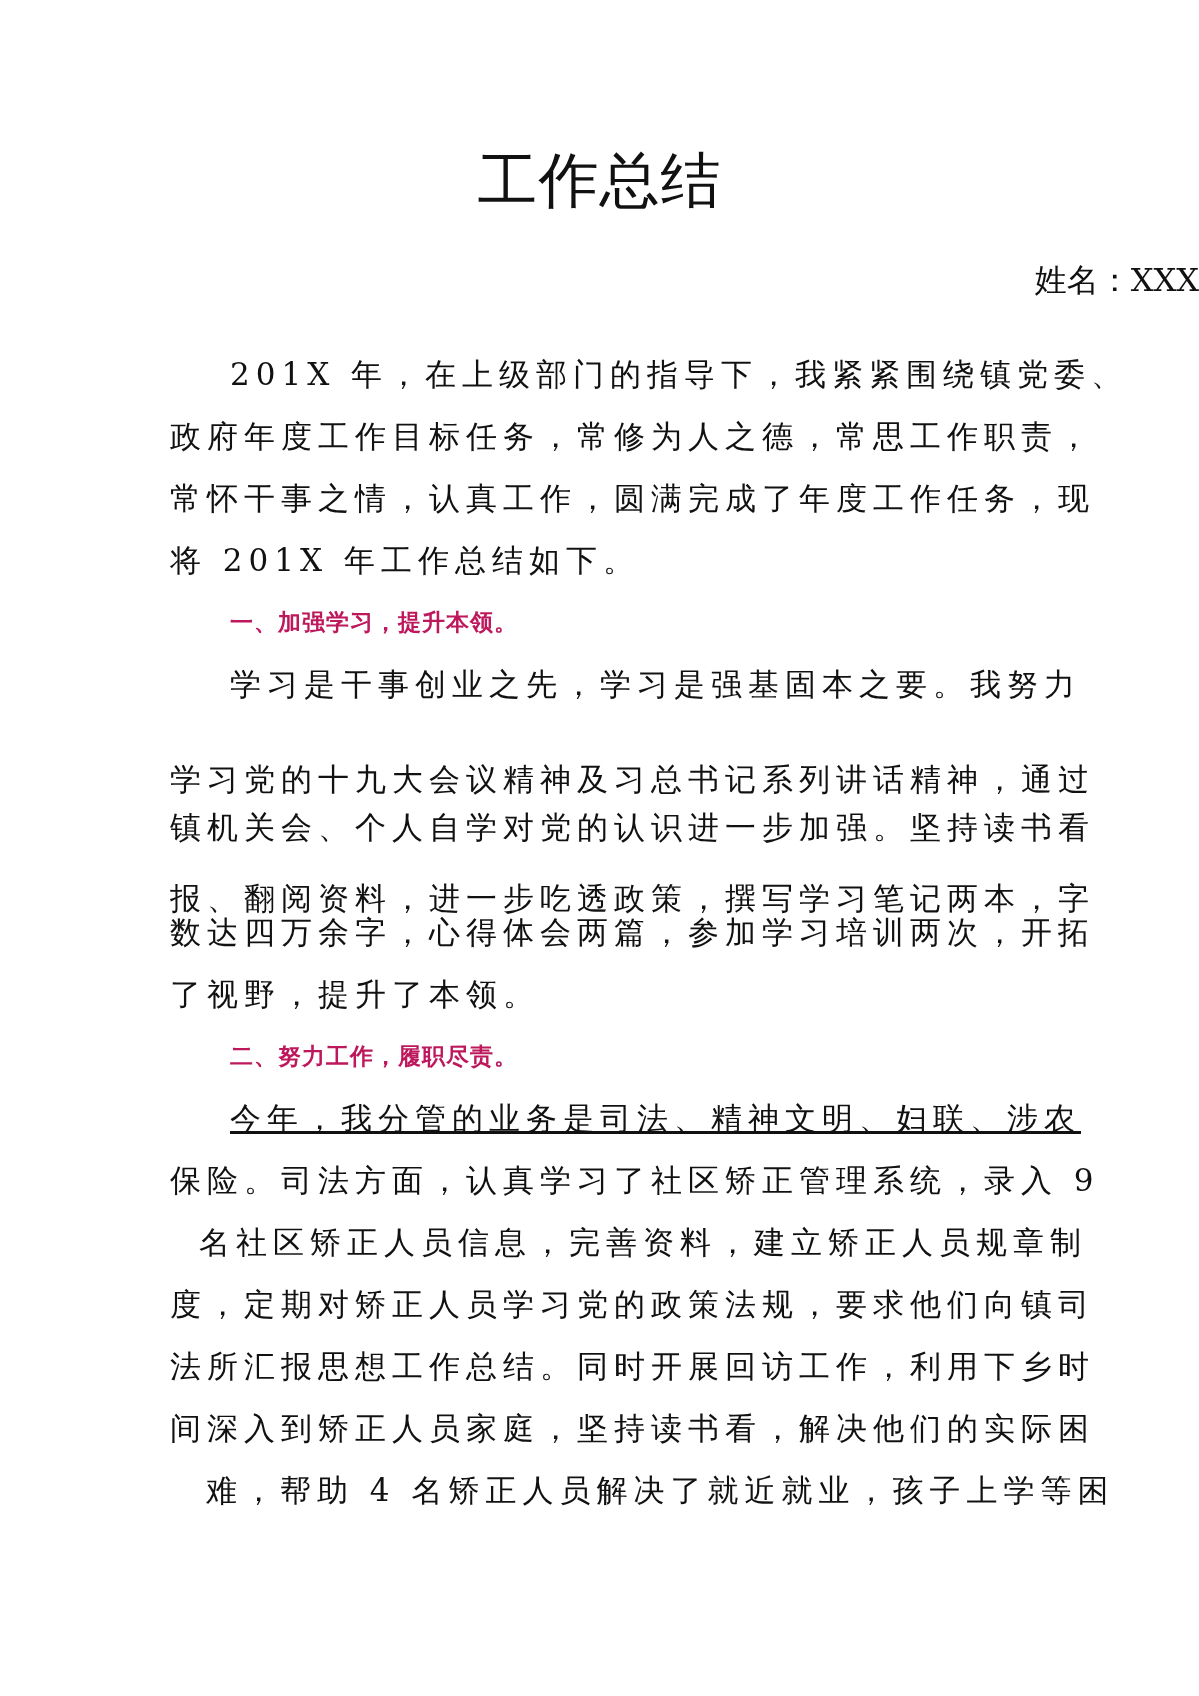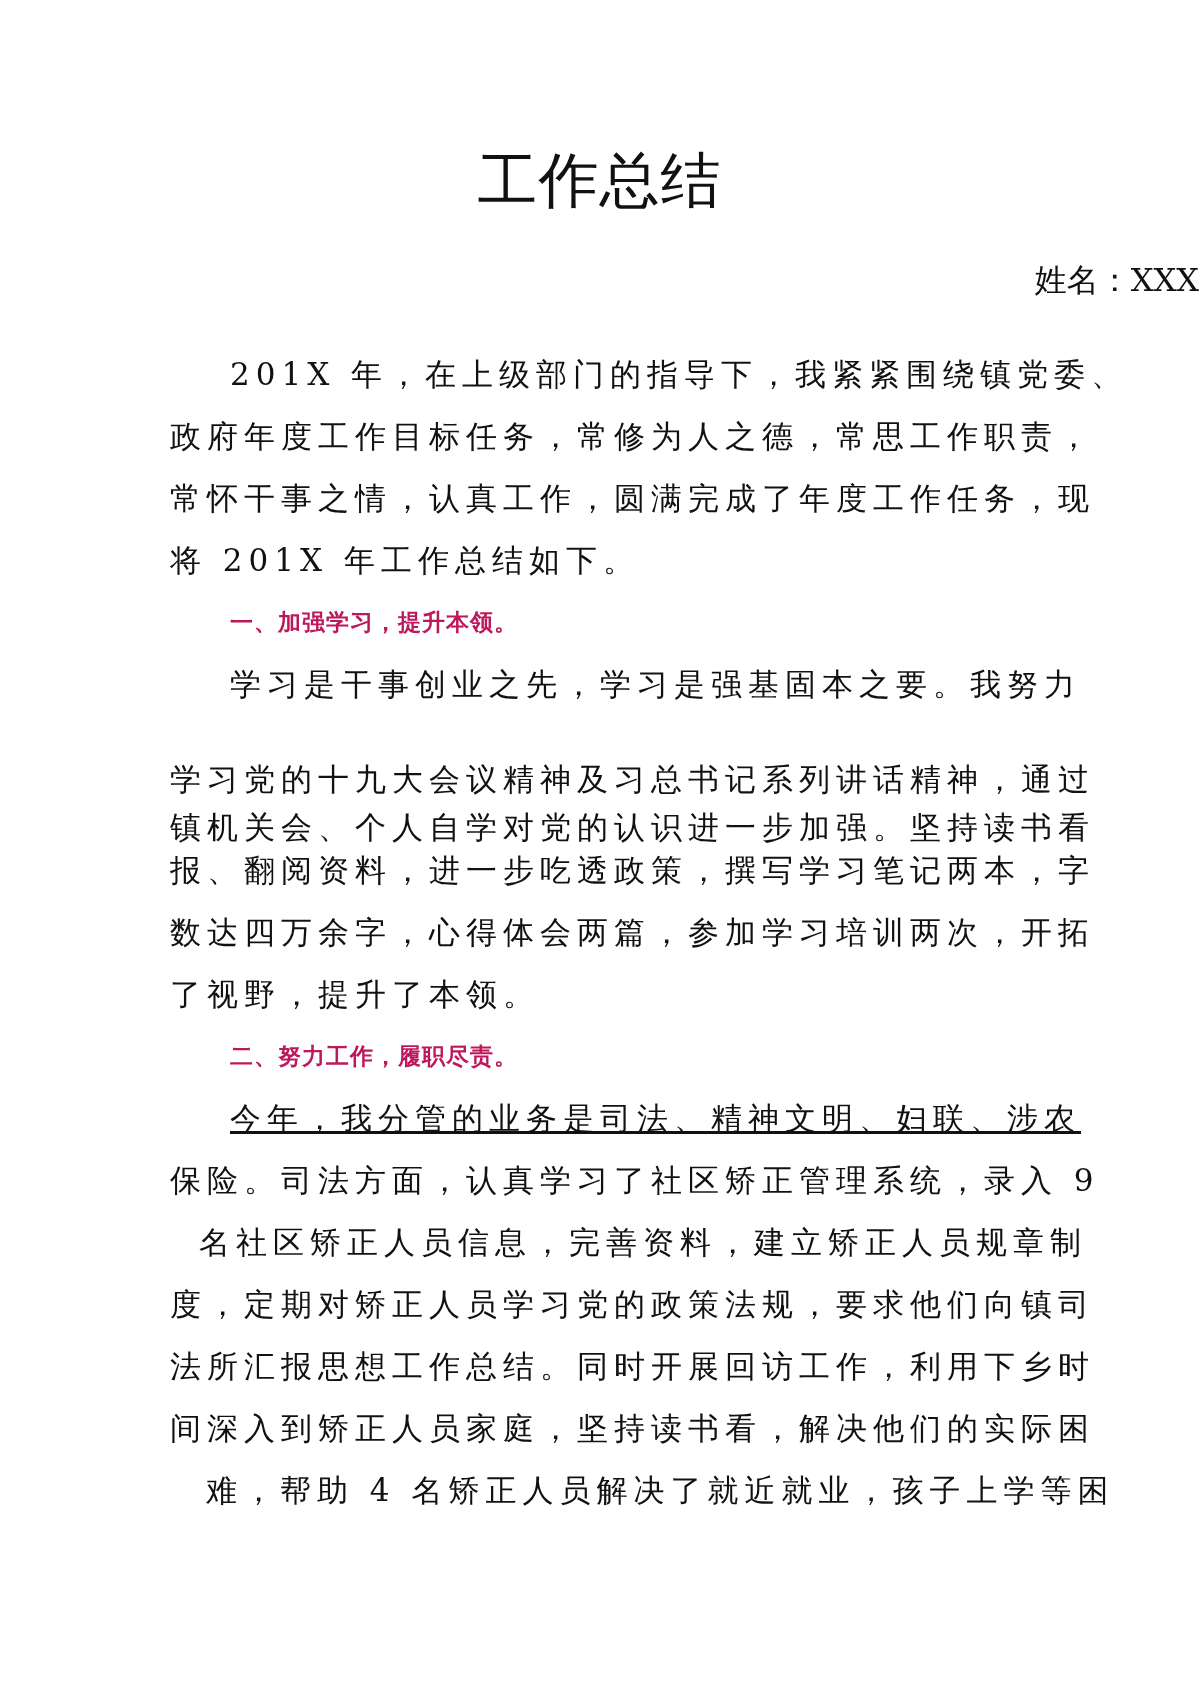--- a/index.html
+++ b/index.html
@@ -79,21 +79,21 @@
 
   <div class="line indent" style="top:352px;">201X 年，在上级部门的指导下，我紧紧围绕镇党委、</div>
   <div class="line" style="top:414px;">政府年度工作目标任务，常修为人之德，常思工作职责，</div>
   <div class="line" style="top:476px;">常怀干事之情，认真工作，圆满完成了年度工作任务，现</div>
   <div class="line" style="top:538px;">将 201X 年工作总结如下。</div>
 
   <div class="heading" style="top:600px;">一、加强学习，提升本领。</div>
   <div class="line indent" style="top:662px;">学习是干事创业之先，学习是强基固本之要。我努力</div>
   <div class="line" style="top:757px;">学习党的十九大会议精神及习总书记系列讲话精神，通过</div>
   <div class="line" style="top:786px;margin-top:19px;">镇机关会、个人自学对党的认识进一步加强。坚持读书看</div>
-  <div class="line" style="top:848px;">报、翻阅资料，进一步吃透政策，撰写学习笔记两本，字</div>
+  <div class="line" style="top:876px;">报、翻阅资料，进一步吃透政策，撰写学习笔记两本，字</div>
   <div class="line" style="top:972px;">了视野，提升了本领。</div>
   <div class="line" style="top:910px;">数达四万余字，心得体会两篇，参加学习培训两次，开拓</div>
 
   <div class="heading" style="top:1034px;">二、努力工作，履职尽责。</div>
   <div class="line indent" style="top:1096px;text-decoration:underline;">今年，我分管的业务是司法、精神文明、妇联、涉农</div>
   <div class="line" style="top:1158px;">保险。司法方面，认真学习了社区矫正管理系统，录入 9</div>
   <div class="line" style="top:1220px;margin-left:29px;">名社区矫正人员信息，完善资料，建立矫正人员规章制</div>
   <div class="line" style="top:1282px;">度，定期对矫正人员学习党的政策法规，要求他们向镇司</div>
   <div class="line" style="top:1344px;">法所汇报思想工作总结。同时开展回访工作，利用下乡时</div>
   <div class="line" style="top:1406px;">间深入到矫正人员家庭，坚持读书看，解决他们的实际困</div>

